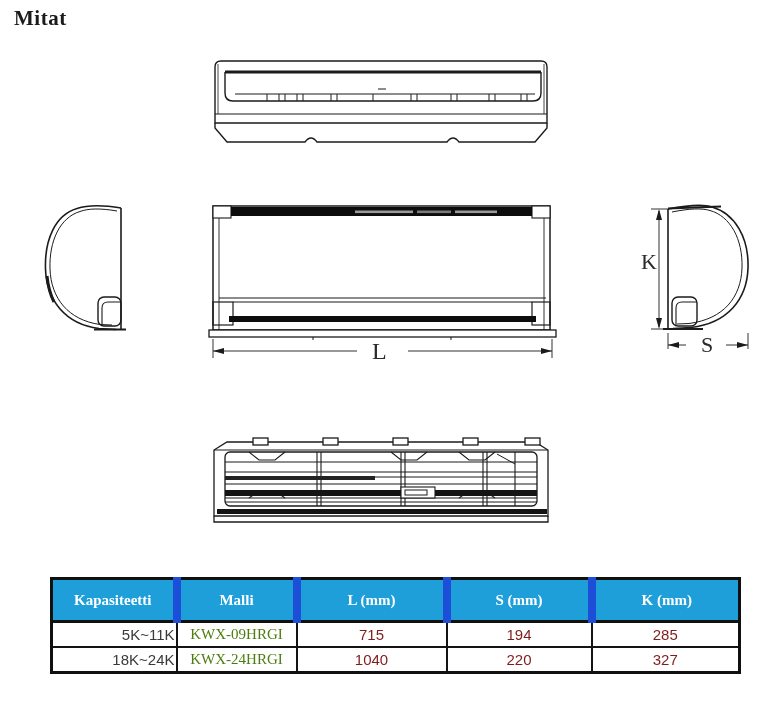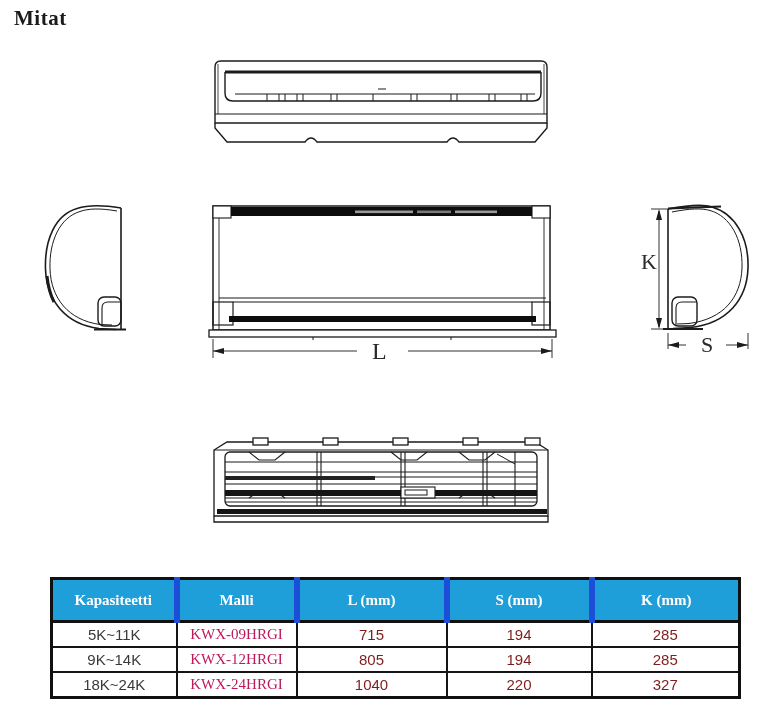--- a/index.html
+++ b/index.html
@@ -29,31 +29,31 @@
     width:688px;
     table-layout:fixed;
   }
   .dim-table th{
     background:var(--thead-bg,#1f9fd9);
     color:var(--thead-fg,#ffffff);
     font-family:"Liberation Serif",serif;
     font-weight:bold;font-size:15px;
     height:38px;text-align:center;vertical-align:middle;
     border-bottom:3px solid #101010;
-    border-left:6px solid #1d4ed8;
+    border-left:8px solid #1d4ed8;
   }
   .dim-table th:first-child{border-left:none;}
   .dim-table{border:3px solid #101010;}
   .dim-table td{
     border:2px solid #141414;
     height:21px;text-align:center;vertical-align:middle;
     font-size:15px;background:#ffffff;
   }
-  td.cell-capacity{font-family:"Liberation Sans",sans-serif;color:#3a3a3a;}
-  td.cell-model{font-family:"Liberation Serif",serif;color:#be185d;}
+  td.cell-capacity{font-family:"Liberation Sans",sans-serif;color:#3a3a3a;text-align:right;}
+  td.cell-model{font-family:"Liberation Serif",serif;color:#4d7c0f;}
   td.cell-num{font-family:"Liberation Sans",sans-serif;color:#7f1d1d;}
   svg{display:block;}
 </style>
 </head>
 <body>
 
 <div class="page">
 
   <div class="page-title">Mitat</div>
 
@@ -178,27 +178,20 @@
     </thead>
     <tbody>
       <tr>
         <td class="cell-capacity">5K~11K</td>
         <td class="cell-model">KWX-09HRGI</td>
         <td class="cell-num">715</td>
         <td class="cell-num">194</td>
         <td class="cell-num">285</td>
       </tr>
       <tr>
-        <td class="cell-capacity">9K~14K</td>
-        <td class="cell-model">KWX-12HRGI</td>
-        <td class="cell-num">805</td>
-        <td class="cell-num">194</td>
-        <td class="cell-num">285</td>
-      </tr>
-      <tr>
         <td class="cell-capacity">18K~24K</td>
         <td class="cell-model">KWX-24HRGI</td>
         <td class="cell-num">1040</td>
         <td class="cell-num">220</td>
         <td class="cell-num">327</td>
       </tr>
     </tbody>
   </table>
 
 </div>

